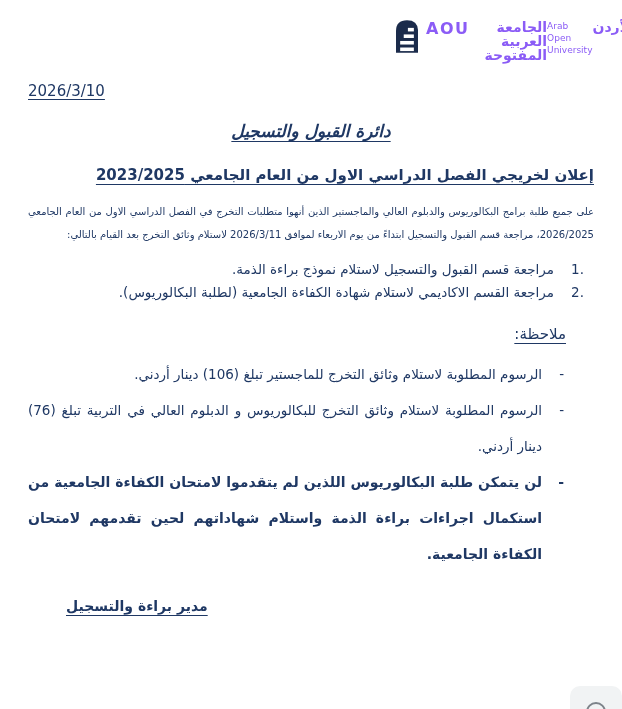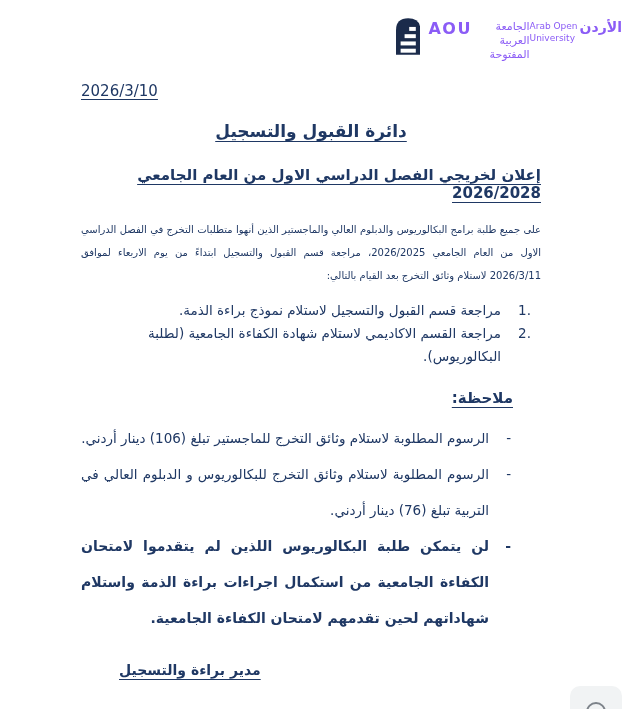--- a/index.html
+++ b/index.html
@@ -6,44 +6,44 @@
   html,body { background:#e9e9e9; }
   body { font-family:"DejaVu Sans", sans-serif; }
   .page {
     position:relative; width:622px; height:709px; margin:0 auto;
     background:#ffffff; overflow:hidden; color:#1F3864;
   }
   
   .logo-row { position:absolute; top:9px; left:396px; display:flex; gap:8px; align-items:center; }
   .logo-text { display:flex; flex-direction:row; color:#8b5cf6;margin-top:8px; }
   .logo-acronym { font-size:16px; font-weight:bold; letter-spacing:1.5px; line-height:18px; }
-  .logo-name-ar { font-size:11px; line-height:14px; }
+  .logo-name-ar { font-size:14px; line-height:14px;font-weight:bold; }
   .logo-name-en { font-size:9px; line-height:12px; }
   .logo-branch { font-size:14px; font-weight:bold; line-height:14px; }
   
-  .content { position:absolute; top:70px; left:0; right:0; padding:0 81px; direction:rtl; }
+  .content { position:absolute; top:70px; left:0; right:0; padding:0 28px; direction:rtl; }
   .date {
     direction:ltr; text-align:left; font-size:15px; margin-top:12px;
     text-decoration:underline; text-underline-offset:3px;
   }
   .dept-title {
     text-align:center; font-size:17px; font-weight:bold; margin-top:21px;
-    text-decoration:underline; text-underline-offset:4px;
+    text-decoration:underline; text-underline-offset:4px;font-style:italic;
   }
   .announce-title {
     text-align:right; font-size:15px; font-weight:bold; margin-top:25px;
     text-decoration:underline; text-underline-offset:4px;
   }
   .intro { font-size:10px; line-height:23px; text-align:justify; margin-top:16px; }
   ol.steps { list-style:none; margin-top:12px; padding-right:10px; }
   ol.steps li { display:flex; font-size:13.5px; line-height:23px; }
   ol.steps .num { flex:none; width:30px; direction:ltr; unicode-bidi:embed; text-align:right; padding-left:10px; }
   ol.steps .txt { flex:1; }
   .note-heading {
-    width:fit-content; font-size:15px; font-weight:bold; margin:21px 28px 0 0;
+    width:fit-content; font-size:15px; font-weight:normal; margin:21px 28px 0 0;
     text-decoration:underline; text-underline-offset:4px;
   }
   ul.notes { list-style:none; margin-top:13px; padding-right:30px; }
   ul.notes li { display:flex; font-size:13.5px; line-height:36px; }
   ul.notes li.bold { font-weight:bold; font-size:14px; }
   ul.notes .dash { flex:none; width:22px; }
   ul.notes .txt { flex:1; text-align:justify; }
   .signature { width:fit-content; margin:26px auto 0 38px; text-align:center; }
   .sig-title {
     font-size:14px; font-weight:bold;
@@ -80,21 +80,21 @@
       <span class="logo-branch" dir="rtl">الأردن</span>
     </div>
   </div>
 
   <div class="content">
 
     <div class="date">2026/3/10</div>
 
     <div class="dept-title">دائرة القبول والتسجيل</div>
 
-    <div class="announce-title">إعلان لخريجي الفصل الدراسي الاول من العام الجامعي 2026/2028</div>
+    <div class="announce-title">إعلان لخريجي الفصل الدراسي الاول من العام الجامعي 2023/2025</div>
 
     <p class="intro">على جميع طلبة برامج البكالوريوس والدبلوم العالي والماجستير الذين أنهوا متطلبات التخرج في الفصل الدراسي الاول من العام الجامعي 2026/2025، مراجعة قسم القبول والتسجيل ابتداءً من يوم الاربعاء لموافق 2026/3/11 لاستلام وثائق التخرج بعد القيام بالتالي:</p>
 
     <ol class="steps">
       <li>
         <span class="num">1.</span>
         <span class="txt">مراجعة قسم القبول والتسجيل لاستلام نموذج براءة الذمة.</span>
       </li>
       <li>
         <span class="num">2.</span>

